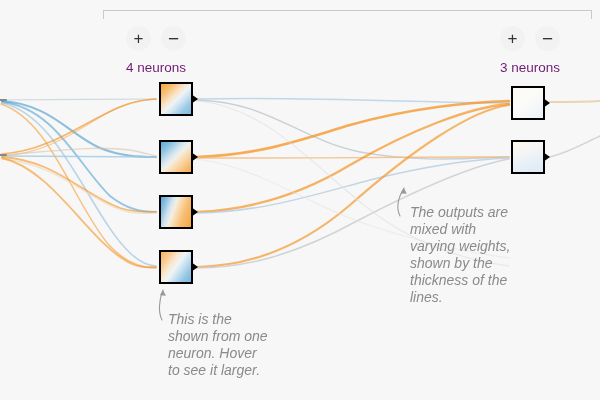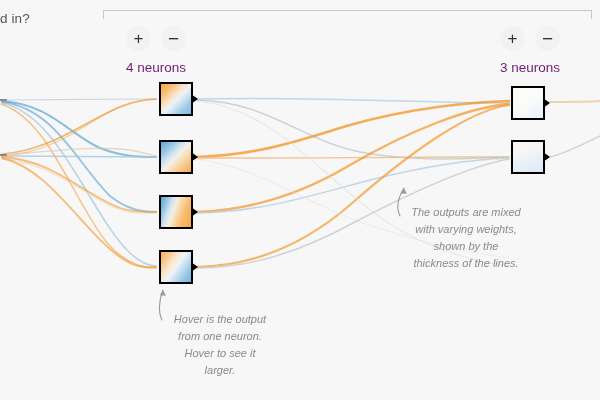--- a/index.html
+++ b/index.html
@@ -56,34 +56,32 @@
     position:absolute;right:-7px;top:50%;transform:translateY(-50%);
     width:0;height:0;
     border-top:5px solid transparent;
     border-bottom:5px solid transparent;
     border-left:7px solid #000;
   }
 
   
   .callout{
     position:absolute;
-    font-style:italic;font-size:11px;line-height:17px;
+    font-style:italic;font-size:14px;line-height:17px;
     color:#8a8a8a;
-    text-align:center;
   }
 
   svg.links{position:absolute;left:0;top:0;width:600px;height:400px;pointer-events:none;}
 </style>
 </head>
 <body>
 
 <div id="stage">
 
   <div class="side-text">
-    <span class="ln">d in?</span>
   </div>
 
   <div class="bracket"></div>
 
   <svg class="links" viewBox="0 0 600 400">
     <g fill="none" stroke-linecap="round">
 
       <path d="M0,100 C60,100 100,99 156,99" stroke="#c7d2da" stroke-width="1.2" opacity=".85"></path>
 
       <path d="M2,101 C50,104 70,135 100,148 C120,156 138,157 156,157" stroke="#0877bd" stroke-width="2.1" opacity=".45"></path>
@@ -184,17 +182,17 @@
            linear-gradient(140deg,#fdfbf6 0%, #fcfbf8 40%, #f4f7fa 70%, #e9f1f7 100%);"></div>
     <div class="tip"></div>
   </div>
 
   <div class="node" style="left:511px;top:140px;">
     <div class="fill" style="background:
            linear-gradient(160deg,#fdf7ee 0%, #f7f6f4 28%, #e9f1f8 60%, #dbe9f4 100%);"></div>
     <div class="tip"></div>
   </div>
 
-  <div class="callout" style="left:168px;top:311px;width:104px;">Hover is the output from one neuron. Hover to see it larger.</div>
+  <div class="callout" style="left:168px;top:311px;width:104px;">This is the shown from one neuron. Hover to see it larger.</div>
 
   <div class="callout" style="left:410px;top:204px;width:112px;">The outputs are mixed with varying weights, shown by the thickness of the lines.</div>
 
 </div>
 
 </body></html>

